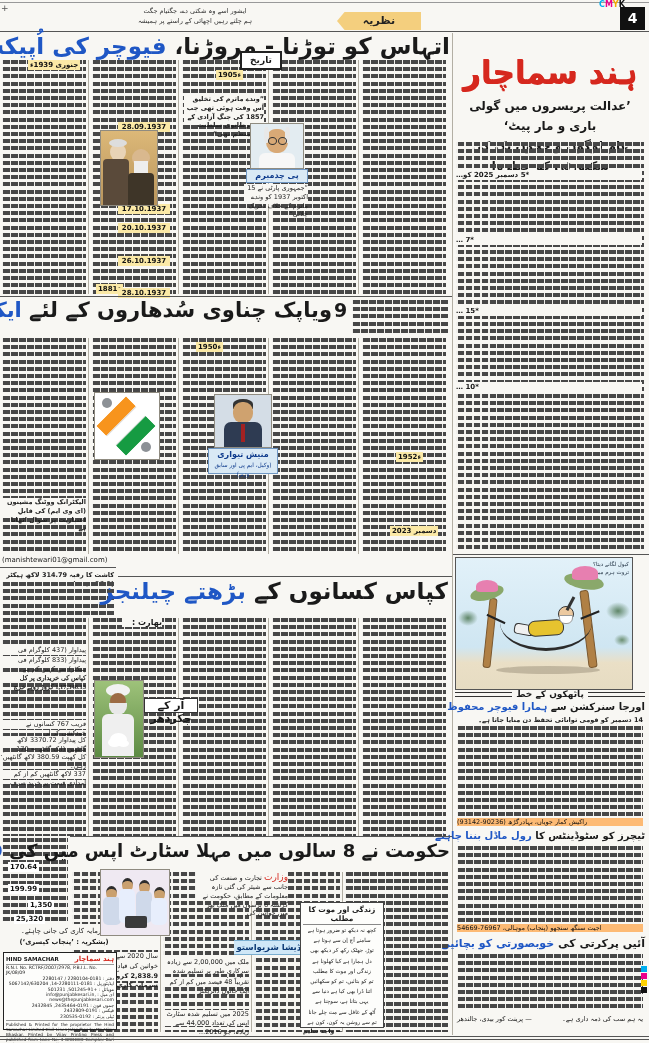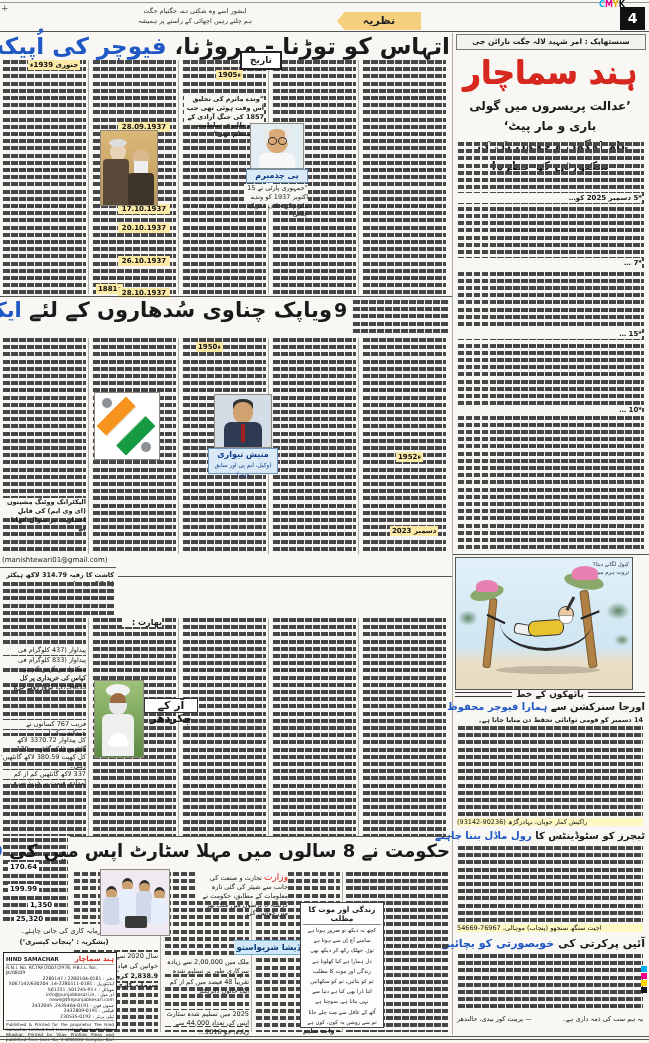--- a/index.html
+++ b/index.html
@@ -9,28 +9,28 @@
   .rtl{direction:rtl;}
   .ctr{text-align:center;}
   
   .ft{background-image:
       repeating-linear-gradient(to right, rgba(248,247,243,.95) 0px, rgba(248,247,243,.95) 1.5px, rgba(248,247,243,0) 1.5px, rgba(248,247,243,0) 8px),
       repeating-linear-gradient(to bottom, #474747 0px, #474747 4px, rgba(0,0,0,0) 4px, rgba(0,0,0,0) 7.2px);}
   .hr{position:absolute;height:1px;background:#555;}
   .vr{position:absolute;width:1px;background:#b3afa4;}
   .chip{position:absolute;background:#fbe9a6;font-weight:700;font-size:7px;line-height:10px;padding:0 2px;color:#111;white-space:nowrap;}
   .rl{position:absolute;background:#f8f7f3;font-size:6.5px;line-height:1.35;color:#222;direction:rtl;text-align:right;}
-  .sig{position:absolute;background:#fef9c3;font-size:6.5px;line-height:1.3;color:#111;direction:rtl;text-align:left;}
+  .sig{position:absolute;background:#fdba74;font-size:6.5px;line-height:1.3;color:#111;direction:rtl;text-align:left;}
   .blue{color:#1f57c5;}
   .red{color:#d6281e;}
   .ph{position:absolute;border:1px solid #8f8b80;overflow:hidden;}
   .cap{position:absolute;background:#d9e9f5;border:1px solid #6f97c4;color:#0d3a8c;text-align:center;font-weight:700;}
   .headline{font-weight:700;direction:rtl;text-align:center;white-space:nowrap;}
   .lhead{font-size:10px;font-weight:700;direction:rtl;text-align:center;white-space:nowrap;background:#f8f7f3;}
-  .bullet{position:absolute;background:#f8f7f3;font-size:7px;font-weight:700;direction:rtl;text-align:right;line-height:10px;white-space:nowrap;overflow:hidden;margin-top:23px;}
+  .bullet{position:absolute;background:#f8f7f3;font-size:7px;font-weight:700;direction:rtl;text-align:left;line-height:10px;white-space:nowrap;overflow:hidden;}
   .plus{position:absolute;font-size:9px;color:#555;}
   .dot{display:inline-block;width:5px;height:5px;border-radius:50%;background:#f7941d;margin:0 3px;vertical-align:middle;}
 </style>
 </head>
 <body>
 
 <div class="page">
 
   <div class="plus" style="left:1px;top:3px;">+</div>
   <div class="plus" style="left:0px;top:750px;">+</div>
@@ -45,21 +45,20 @@
   </div>
   <div class="abs" style="left:620px;top:7px;width:25px;height:23px;background:#111;color:#fff;text-align:center;font-size:14px;font-weight:700;line-height:23px;">
     <span>4</span>
   </div>
   <div class="abs" style="left:599px;top:0px;font-size:8px;font-weight:700;">
     <span style="color:#00aeef;">C</span><span style="color:#ec008c;">M</span><span style="color:#f5a800;">Y</span><span style="color:#111;">K</span>
   </div>
   <div class="hr" style="left:0;top:31px;width:649px;"></div>
 
   <div class="vr" style="left:452px;top:33px;height:1002px;"></div>
-  <div class="abs rtl ctr" style="left:456px;top:34px;width:188px;height:14px;background:#f4f2ec;border:1px solid #777;font-size:7.5px;font-weight:700;line-height:14px;">سنستھاپک : امر شہید لالہ جگت نارائن جی</div>
   <div class="abs rtl ctr" style="left:456px;top:50px;width:188px;height:44px;font-size:31px;font-weight:800;color:#d6281e;line-height:44px;text-shadow:.6px .6px 0 #d6281e;">ہند سماچار</div>
   <div class="abs rtl ctr" style="left:456px;top:96px;width:188px;font-size:12px;font-weight:700;line-height:20px;">
     <div>’عدالت پریسروں میں گولی باری و مار پیٹ‘</div>
     <div>عام لوگوں و ججوں تک کی سکیورٹی کو خطرہ!</div>
   </div>
   <div class="abs ft" style="left:456px;top:142px;width:188px;height:410px;"></div>
   <div class="bullet" style="left:456px;top:170px;width:186px;">*5 دسمبر 2025 کو…</div>
   <div class="bullet" style="left:456px;top:235px;width:186px;">*7 …</div>
   <div class="bullet" style="left:456px;top:306px;width:186px;">*15 …</div>
   <div class="bullet" style="left:456px;top:382px;width:186px;">*10 …</div>
@@ -211,20 +210,24 @@
     <div style="font-size:5.8px;line-height:9px;font-weight:400;">(وکیل، ایم پی اور سابق وزیر)</div>
   </div>
 
   <div class="abs" style="left:2px;top:556px;width:112px;height:10px;font-size:7px;background:#f8f7f3;">(manishtewari01@gmail.com)</div>
   <div class="hr" style="left:0;top:567px;width:116px;"></div>
   <div class="hr" style="left:118px;top:576px;width:334px;"></div>
 
   <div class="rl" style="left:2px;top:571px;width:112px;height:9px;font-weight:700;">کاشت کا رقبہ 314.79 لاکھ ہیکٹر (36.3 فیصد)</div>
   <div class="abs ft" style="left:2px;top:582px;width:112px;height:34px;"></div>
 
+  <div class="abs headline" style="left:118px;top:578px;width:330px;font-size:23px;">
+    <span>کپاس کسانوں کے</span>
+    <span class="blue">بڑھتے چیلنجز</span>
+  </div>
 
   <div class="abs ft" style="left:2px;top:618px;width:84px;height:218px;"></div>
   <div class="abs ft" style="left:92px;top:618px;width:84px;height:218px;"></div>
   <div class="abs ft" style="left:182px;top:618px;width:84px;height:218px;"></div>
   <div class="abs ft" style="left:272px;top:618px;width:84px;height:218px;"></div>
   <div class="abs ft" style="left:362px;top:618px;width:84px;height:218px;"></div>
   <div class="vr" style="left:88px;top:618px;height:218px;"></div>
   <div class="vr" style="left:178px;top:618px;height:218px;"></div>
   <div class="vr" style="left:268px;top:618px;height:218px;"></div>
   <div class="vr" style="left:358px;top:618px;height:218px;"></div>

